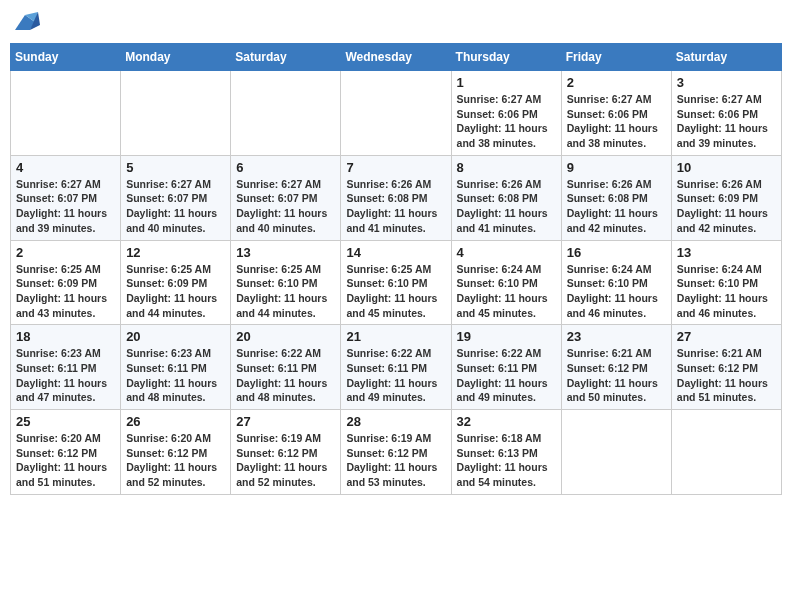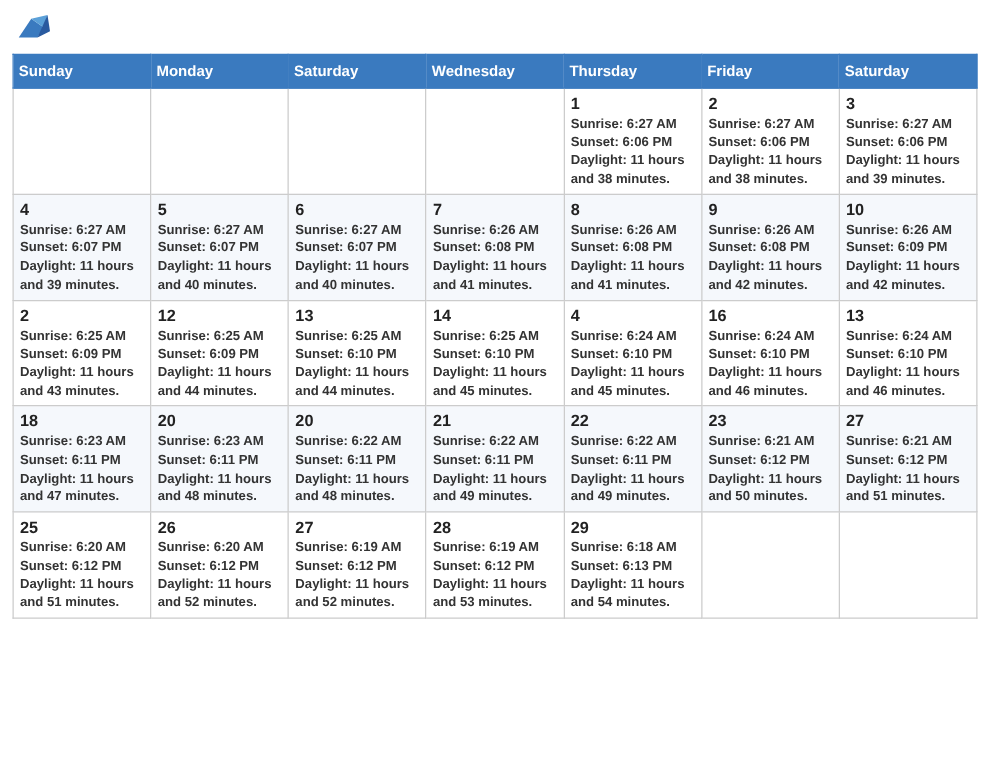--- a/index.html
+++ b/index.html
@@ -279,21 +279,21 @@
 and 48 minutes.</div>
         </td>
         <td>
           <span class="day-number">21</span>
           <div class="day-info" style="white-space: pre-line;">Sunrise: 6:22 AM
 Sunset: 6:11 PM
 Daylight: 11 hours
 and 49 minutes.</div>
         </td>
         <td>
-          <span class="day-number">22</span>
+          <span class="day-number">19</span>
           <div class="day-info" style="white-space: pre-line;">Sunrise: 6:22 AM
 Sunset: 6:11 PM
 Daylight: 11 hours
 and 49 minutes.</div>
         </td>
         <td>
           <span class="day-number">23</span>
           <div class="day-info" style="white-space: pre-line;">Sunrise: 6:21 AM
 Sunset: 6:12 PM
 Daylight: 11 hours
@@ -330,21 +330,21 @@
 and 52 minutes.</div>
         </td>
         <td>
           <span class="day-number">28</span>
           <div class="day-info" style="white-space: pre-line;">Sunrise: 6:19 AM
 Sunset: 6:12 PM
 Daylight: 11 hours
 and 53 minutes.</div>
         </td>
         <td>
-          <span class="day-number">29</span>
+          <span class="day-number">32</span>
           <div class="day-info" style="white-space: pre-line;">Sunrise: 6:18 AM
 Sunset: 6:13 PM
 Daylight: 11 hours
 and 54 minutes.</div>
         </td>
         <td class="empty-cell"></td>
         <td class="empty-cell"></td>
       </tr>
     </tbody>
 </table>

